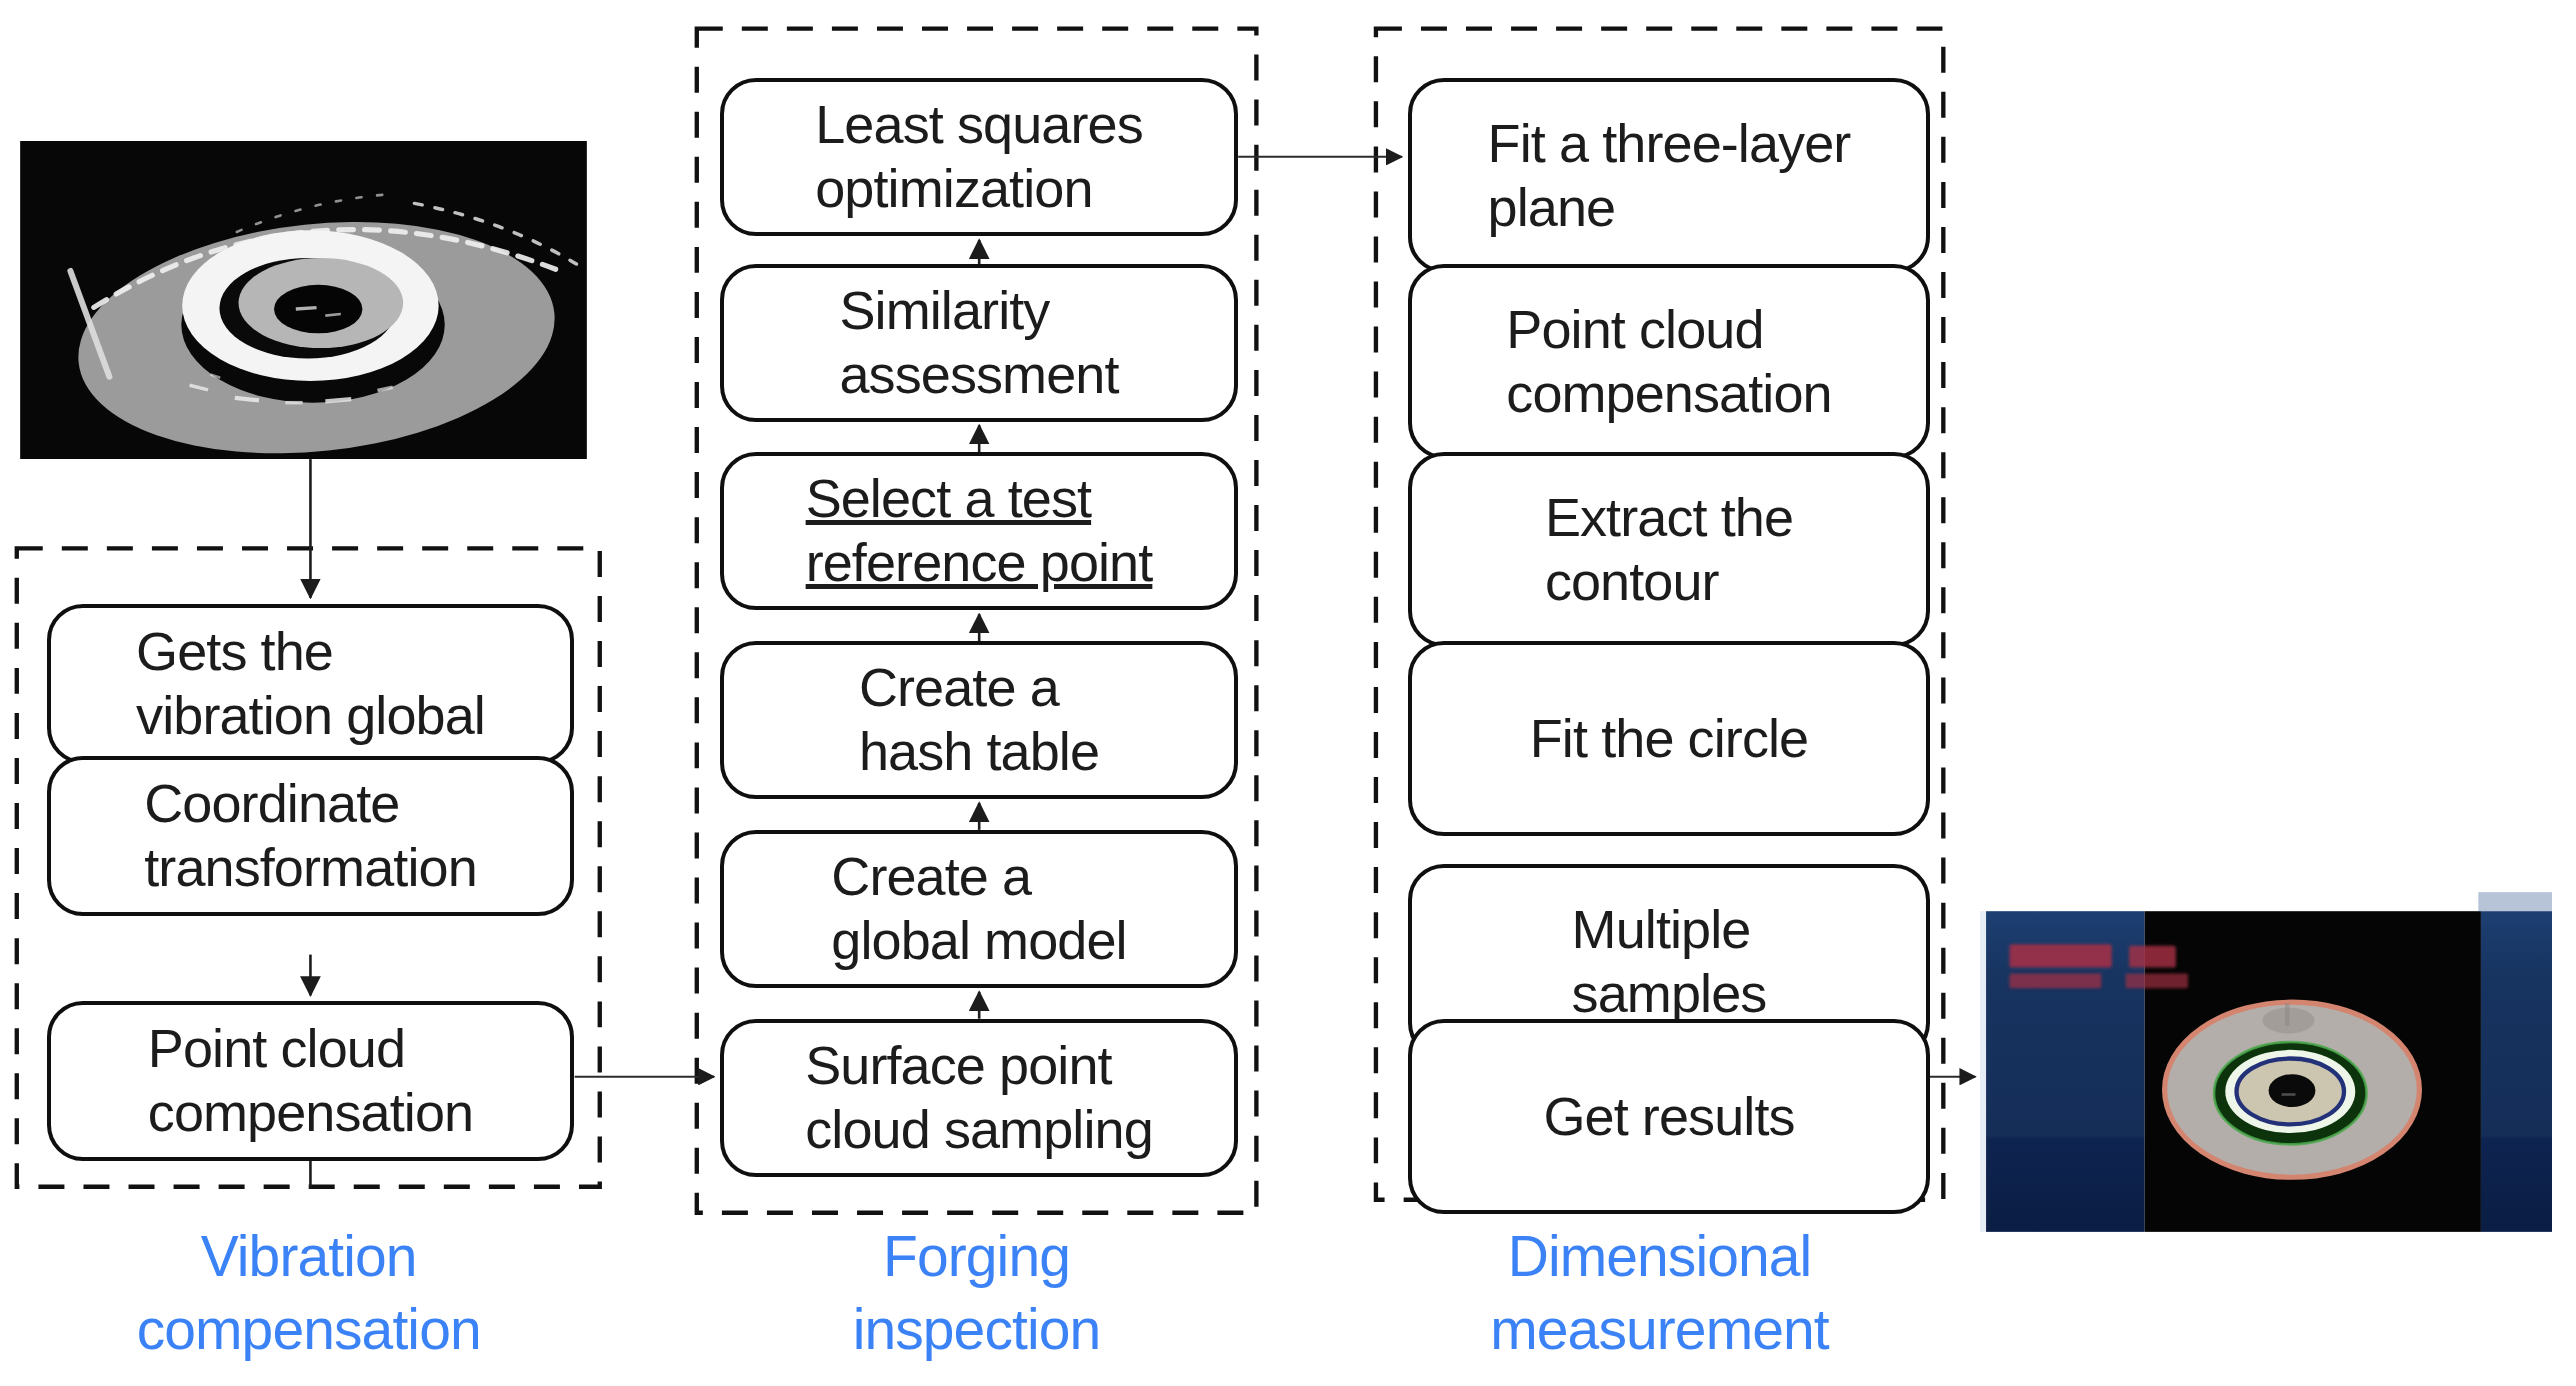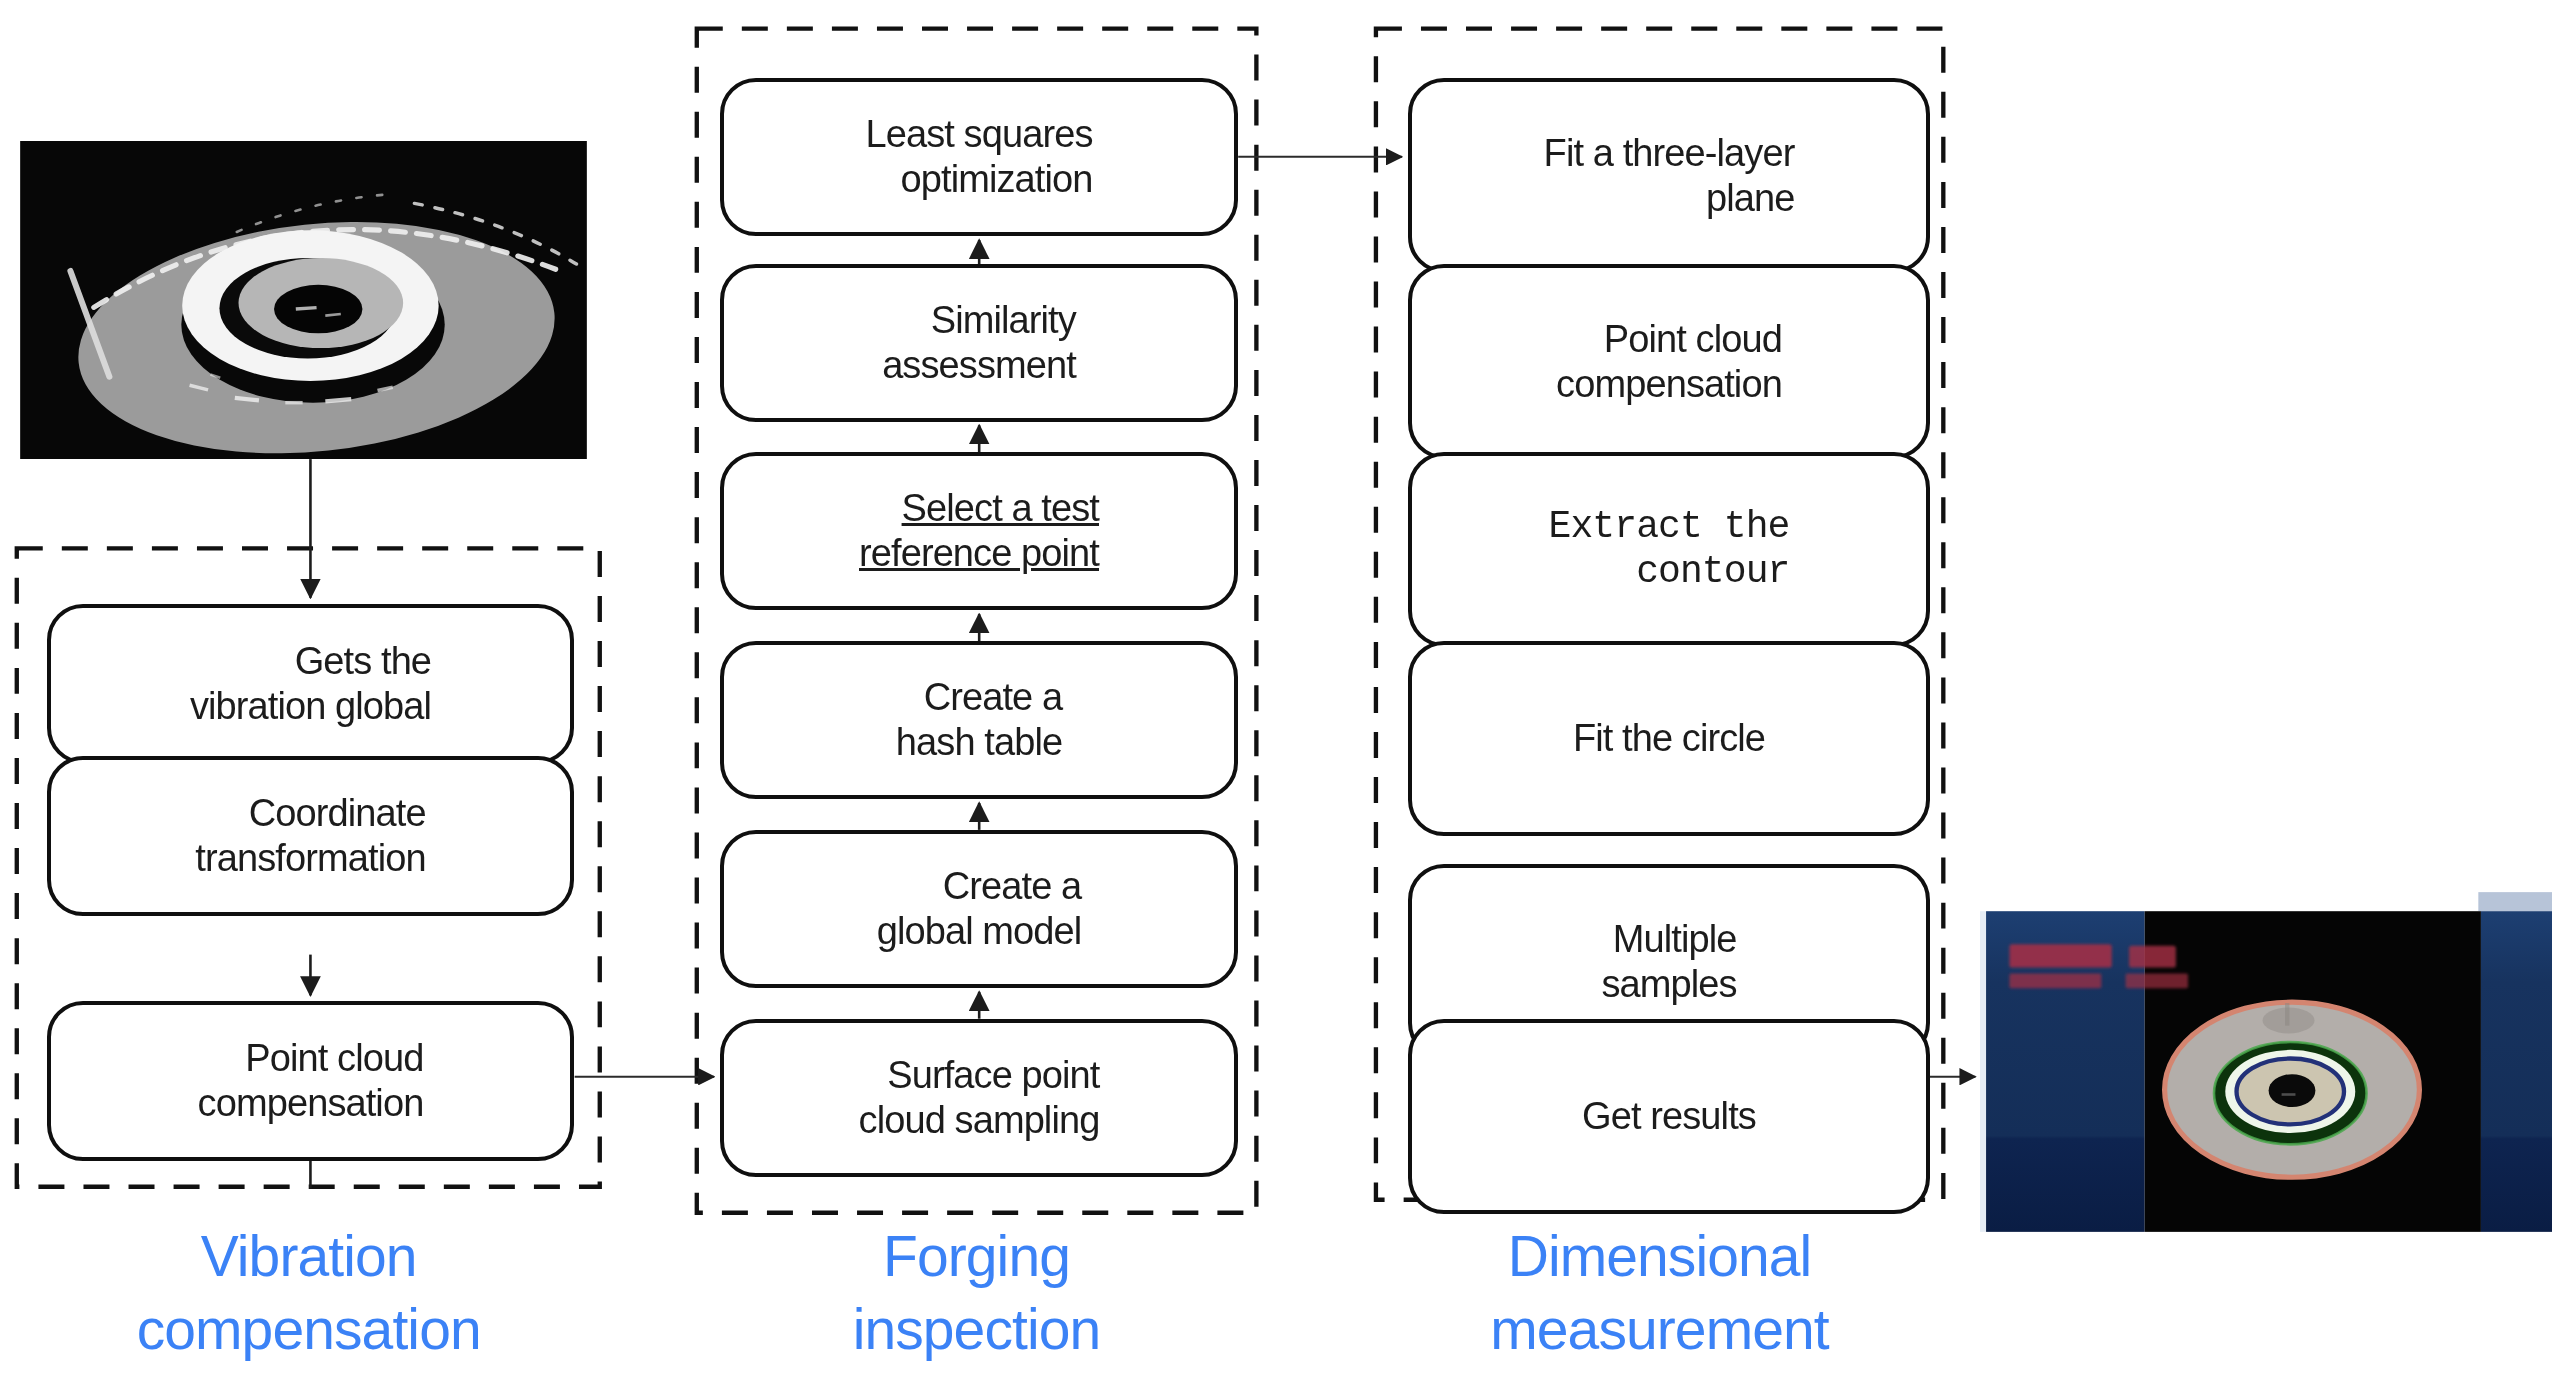--- a/index.html
+++ b/index.html
@@ -19,23 +19,23 @@
   }
   .box {
     position: absolute;
     box-sizing: border-box;
     background: #ffffff;
     border: 4.3px solid #0f0f0f;
     border-radius: 36px;
     display: flex;
     align-items: center;
     justify-content: center;
-    text-align: right;
+    text-align: left;
     white-space: pre-line;
-    font-size: 38px;
+    font-size: 54px;
     line-height: 1.18;
     color: #1c1c1c;
     letter-spacing: -0.9px;
   }
   .glabel {
     position: absolute;
     text-align: center;
     white-space: pre-line;
     font-size: 57px;
     line-height: 1.28;
@@ -159,21 +159,21 @@
 cloud sampling</div>
     <div class="glabel" style="left:673px; top:1220px; width:607px;">Forging
 inspection</div>
   </div>
 
   <div class="col-right">
     <div class="box" style="top:78px;">Fit a three-layer
 plane</div>
     <div class="box" style="top:264px;">Point cloud
 compensation</div>
-    <div class="box" style="top:452px;font-family:Liberation Mono, monospace;">Extract the
+    <div class="box" style="top:452px;">Extract the
 contour</div>
     <div class="box" style="top:641px;">Fit the circle</div>
     <div class="box" style="top:864px;">Multiple
 samples</div>
     <div class="box" style="top:1019px;">Get results</div>
     <div class="glabel" style="left:1356px; top:1220px; width:607px;">Dimensional
 measurement</div>
   </div>
 
   <svg class="photo" style="left:1980px; top:892px;" width="572" height="340" viewBox="0 0 660 392">

